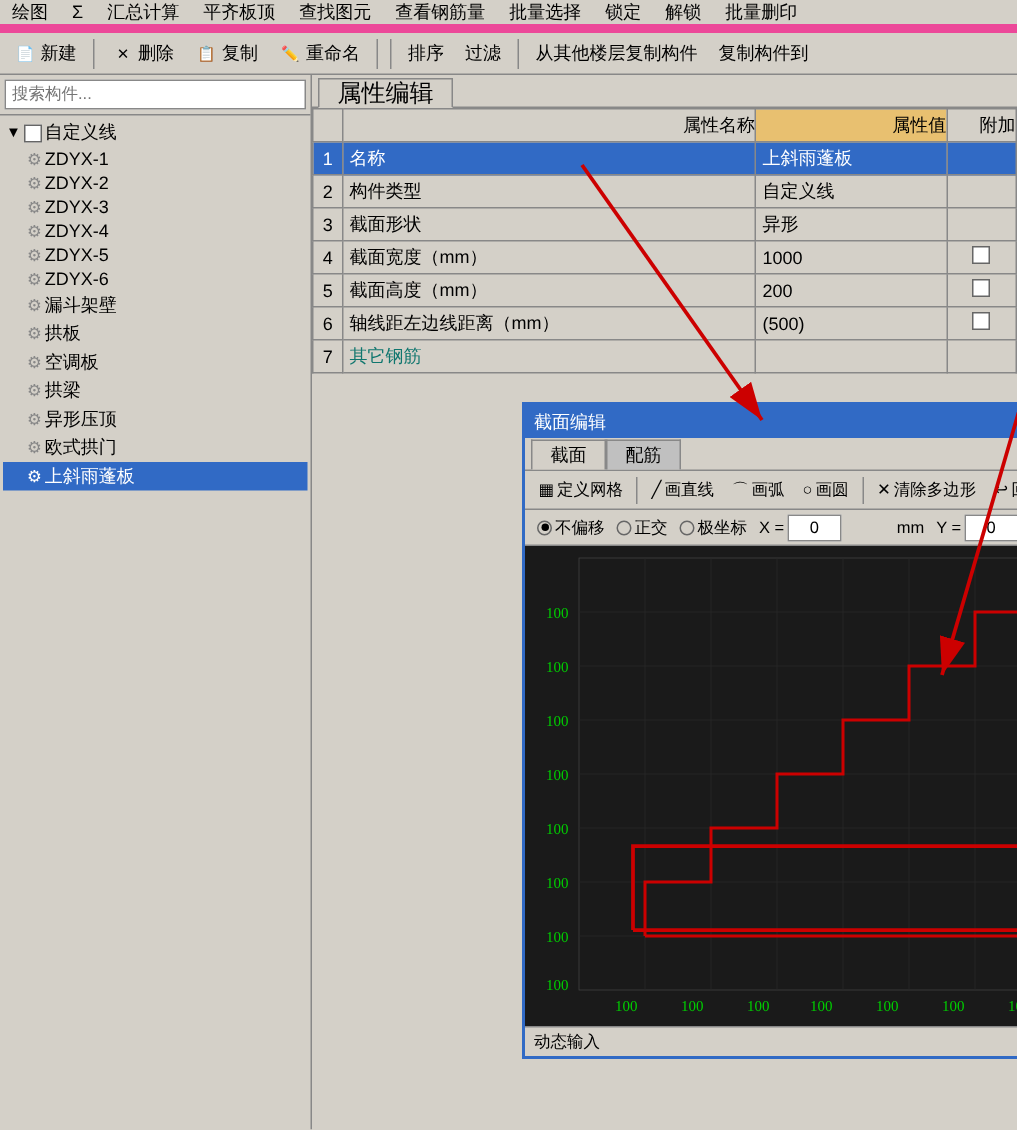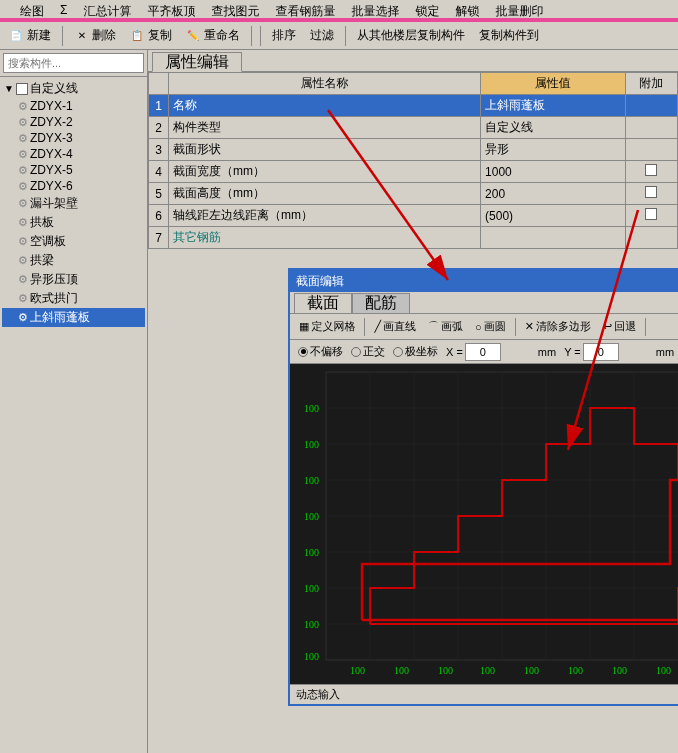--- a/index.html
+++ b/index.html
@@ -8,23 +8,24 @@
       font-size: 12px;
       background: #d4d0c8;
       width: 678px;
       height: 753px;
       overflow: hidden;
     }
 
     
     .menu-bar {
       background: #d4d0c8;
-      border-bottom: 4px solid #ec4899;
-      padding: 2px 16px;
-      display: flex;
+      border-bottom: 6px solid #ec4899;
+      padding: 2px 4px;
+      display: flex;
+      align-items: center;
       gap: 8px;
       height: 22px;
     }
     .menu-item {
       font-size: 12px;
       cursor: pointer;
       padding: 1px 4px;
       white-space: nowrap;
     }
 
@@ -65,21 +66,21 @@
     }
 
     
     .main-area {
       display: flex;
       height: calc(753px - 50px);
     }
 
     
     .sidebar {
-      width: 148px;
+      width: 208px;
       background: #d4d0c8;
       border-right: 1px solid #888;
       display: flex;
       flex-direction: column;
     }
     .search-box {
       padding: 3px;
       border-bottom: 1px solid #888;
     }
     .search-input {
@@ -160,21 +161,21 @@
     }
     .prop-table {
       width: 100%;
       border-collapse: collapse;
       font-size: 12px;
     }
     .prop-table th {
       background: #d4d0c8;
       border: 1px solid #888;
       padding: 2px 0;
-      text-align: center;
+      text-align: right;
       font-weight: normal;
     }
     .prop-table th.highlight {
       background: #e8c070;
     }
     .prop-table td {
       border: 1px solid #888;
       padding: 2px 4px;
     }
     .prop-table tr:first-child td {
@@ -228,21 +229,21 @@
       padding-left: 4px;
       height: 22px;
       align-items: flex-end;
     }
     .dialog-tab {
       padding: 2px 12px;
       border: 1px solid #888;
       border-bottom: none;
       background: #c0c0c0;
       cursor: pointer;
-      font-size: 16px;
+      font-size: 12px;
       height: 20px;
       display: flex;
       align-items: center;
     }
     .dialog-tab.active {
       background: #d4d0c8;
     }
     .dialog-toolbar {
       background: #d4d0c8;
       border-bottom: 1px solid #888;

